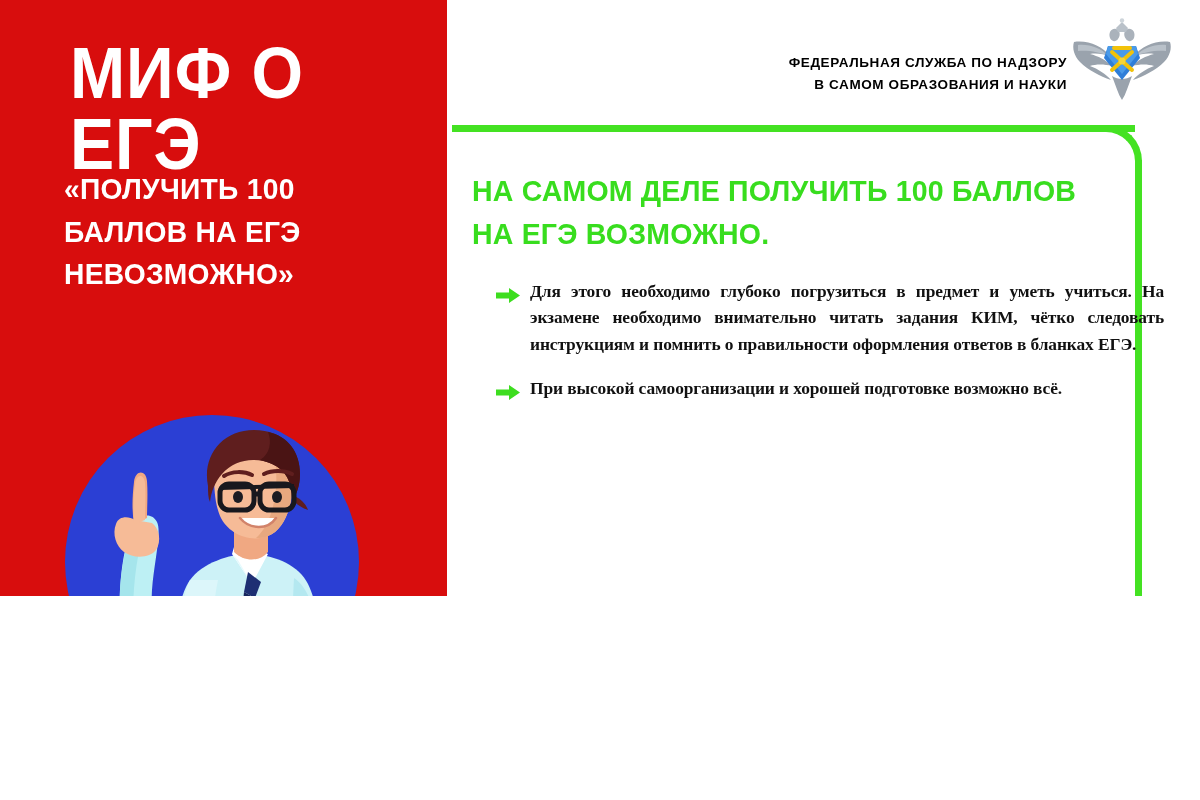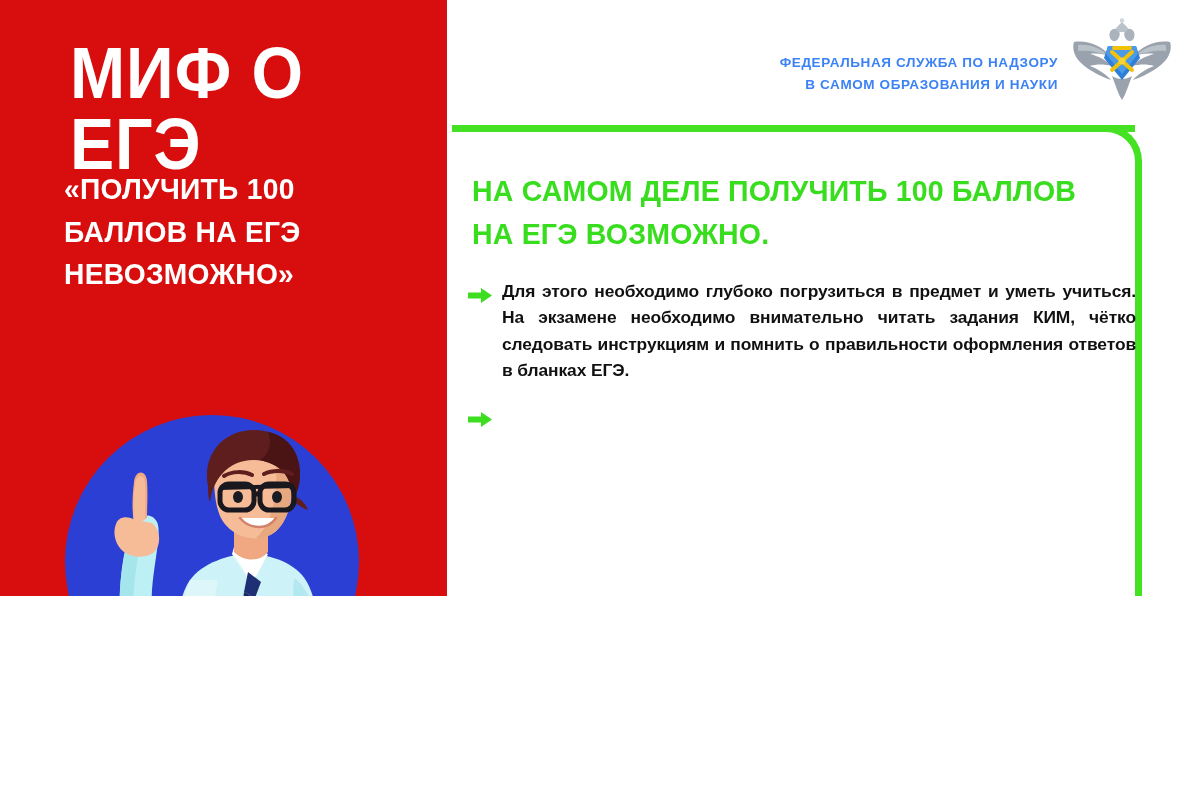--- a/index.html
+++ b/index.html
@@ -88,23 +88,23 @@
   .right-panel {
     position:absolute;
     left:447px; top:0;
     width:753px; height:800px;
     background:#ffffff;
     z-index:1;
   }
 
   .org-name {
     position:absolute;
-    right:142px; top:52px;
+    right:133px; top:52px;
     text-align:right;
-    color:#3b82f6;
+    color:#000000;
     font-size:13.5px;
     font-weight:700;
     line-height:1.65;
     letter-spacing:0.6px;
     z-index:5;
   }
   .org-name span { display:block; }
 
   .emblem {
     position:absolute;
@@ -163,23 +163,24 @@
     font-weight:700;
     line-height:1.42;
     letter-spacing:0.2px;
     transform:scaleX(0.95);
     transform-origin:left top;
     z-index:5;
   }
 
   .bullets {
     position:absolute;
-    left:468px; top:278px;
+    left:496px; top:278px;
     width:668px;
     z-index:5;
+    font-family:Liberation Serif, serif;
   }
   .bullet {
     position:relative;
     padding-left:34px;
     margin-bottom:18px;
     color:#111111;
     font-size:17.4px;
     font-weight:700;
     line-height:1.52;
     text-align:justify;
@@ -351,18 +352,18 @@
   <div class="frame-bottom"></div>
 
   <div class="fact-heading">НА САМОМ ДЕЛЕ ПОЛУЧИТЬ 100 БАЛЛОВ НА ЕГЭ ВОЗМОЖНО.</div>
 
   <div class="bullets" id="bullets">
       <div class="bullet"><span class="arrow"><svg viewBox="0 0 24 15" width="24" height="15" aria-hidden="true">
             <path d="M0 4.5 H13 V0 L24 7.5 L13 15 V10.5 H0 Z" fill="#3ddd1f"></path>
           </svg></span><span>Для этого необходимо глубоко погрузиться в предмет и уметь учиться. На экзамене необходимо внимательно читать задания КИМ, чётко следовать инструкциям и помнить о правильности оформления ответов в бланках ЕГЭ.</span></div>
       <div class="bullet"><span class="arrow"><svg viewBox="0 0 24 15" width="24" height="15" aria-hidden="true">
             <path d="M0 4.5 H13 V0 L24 7.5 L13 15 V10.5 H0 Z" fill="#3ddd1f"></path>
-          </svg></span></div>
+          </svg></span><span>При высокой самоорганизации и хорошей подготовке возможно всё.</span></div>
     </div>
 
   <div class="page-badge">6</div>
 
 </div>
 
 </body></html>

